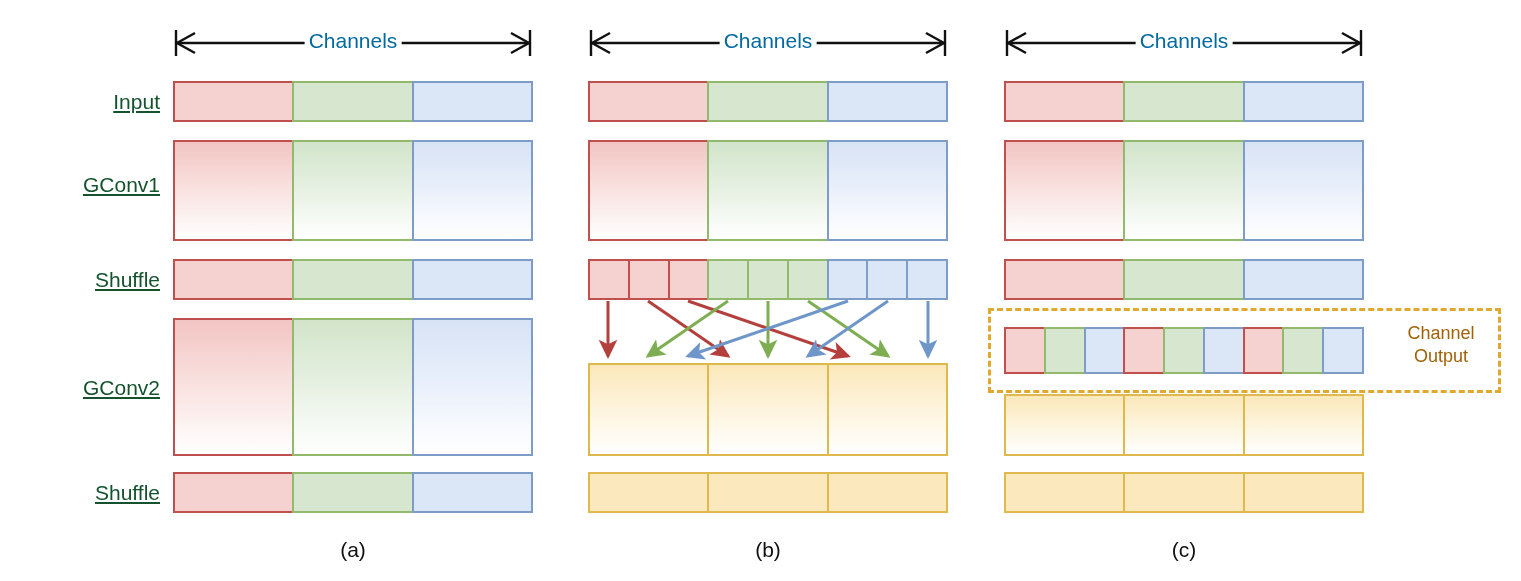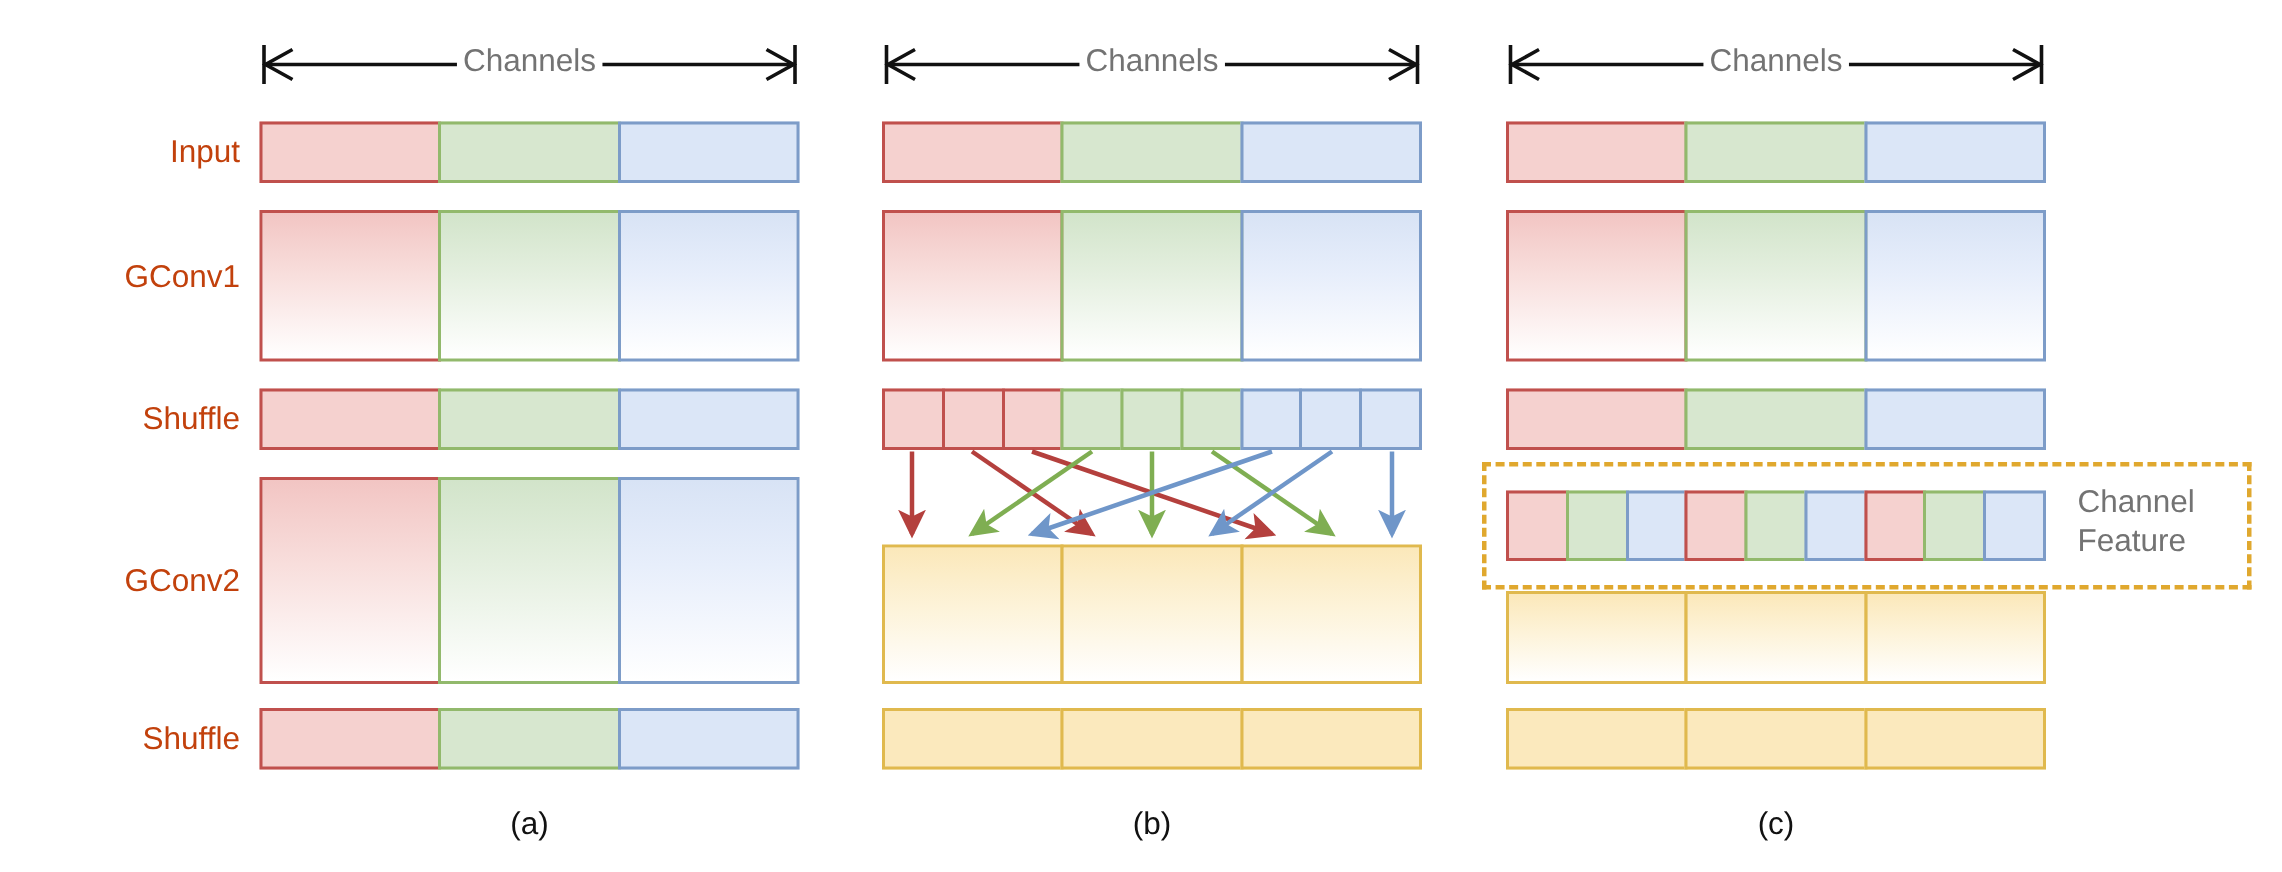--- a/index.html
+++ b/index.html
@@ -22,23 +22,24 @@
     height: 581px;
   }
 
   
   .row-label {
     position: absolute;
     right: 0;
     width: 160px;
     text-align: right;
     font-size: 21px;
-    color: #c2410c;
+    color: #14532d;
     line-height: 1;
     white-space: nowrap;
+    text-decoration: underline;
   }
   .labels-col {
     position: absolute;
     left: 0;
     top: 0;
     width: 160px;
     height: 581px;
   }
 
   
@@ -61,21 +62,21 @@
   }
   .channels-header svg { display: block; }
   .channels-text-wrap {
     position: absolute;
     left: 50%;
     transform: translateX(-50%);
     top: 1px;
     background: #ffffff;
     padding: 0 4px;
     font-size: 21px;
-    color: #737373;
+    color: #0369a1;
     white-space: nowrap;
   }
 
   
   .bar {
     position: absolute;
     left: 0;
     width: 360px;
     display: flex;
     box-sizing: border-box;
@@ -133,23 +134,24 @@
   }
 
   
   .shuffle-box {
     position: absolute;
     box-sizing: border-box;
     border: 3px dashed #e0a82e;
   }
   .shuffle-label {
     position: absolute;
-    font-size: 21px;
+    font-size: 18px;
     line-height: 1.25;
-    color: #737373;
+    color: #a16207;
+    text-align: center;
     white-space: nowrap;
   }
 
   
   .caption {
     position: absolute;
     top: 538px;
     width: 360px;
     text-align: center;
     font-size: 21px;
@@ -321,21 +323,21 @@
       <div class="seg seg-yellow"></div>
       <div class="seg seg-yellow"></div>
     </div>
 
     <div class="caption">(c)</div>
   </div>
 
   <div class="shuffle-box" style="left:988px; top:308px; width:513px; height:85px;"></div>
   <div class="shuffle-label" style="left:1385px; top:322px; width:112px;">
     <div>Channel</div>
-    <div>Feature</div>
+    <div>Output</div>
   </div>
 
   <svg class="arrows" viewBox="0 0 1521 581">
     <defs>
       <marker id="ah-red" markerWidth="7" markerHeight="7" refX="5.4" refY="3.5" orient="auto" markerUnits="strokeWidth">
         <path d="M0,0.4 L6.4,3.5 L0,6.6 L1.5,3.5 Z" fill="#b4403d"></path>
       </marker>
       <marker id="ah-green" markerWidth="7" markerHeight="7" refX="5.4" refY="3.5" orient="auto" markerUnits="strokeWidth">
         <path d="M0,0.4 L6.4,3.5 L0,6.6 L1.5,3.5 Z" fill="#7fae52"></path>
       </marker>

